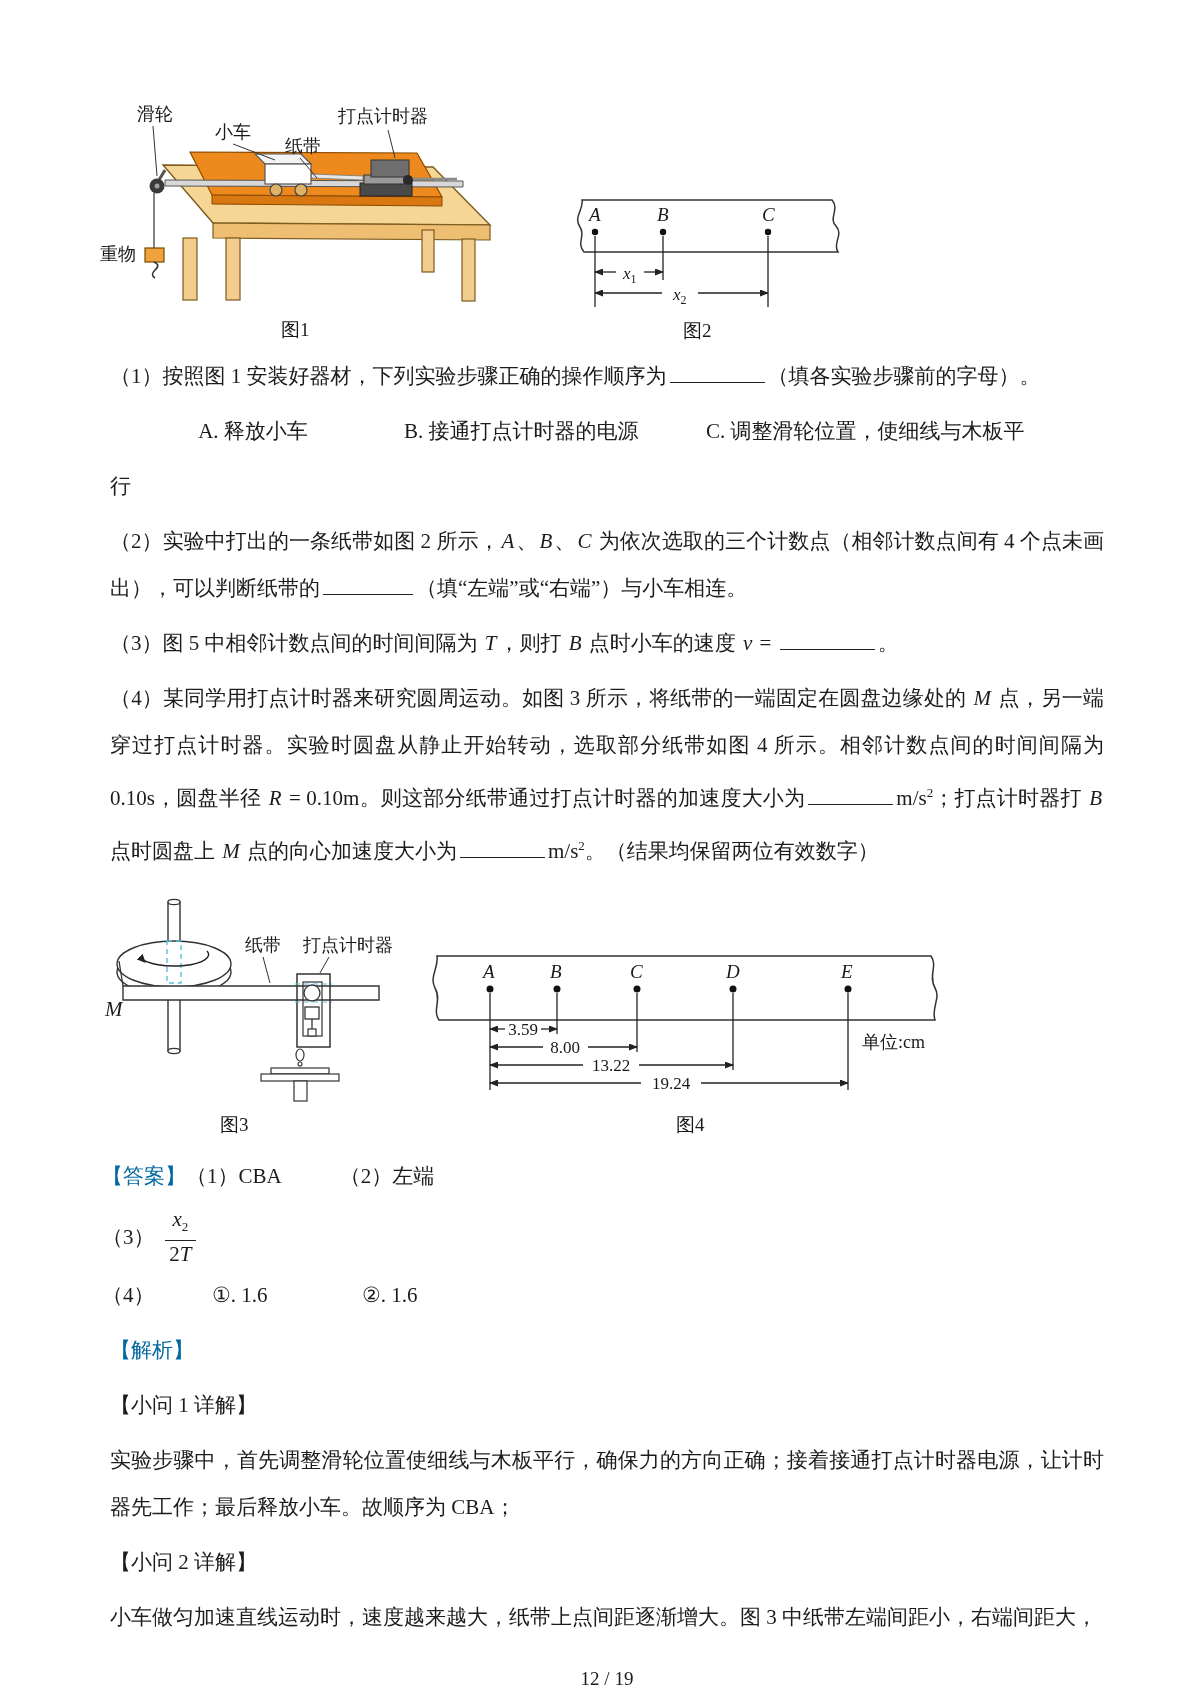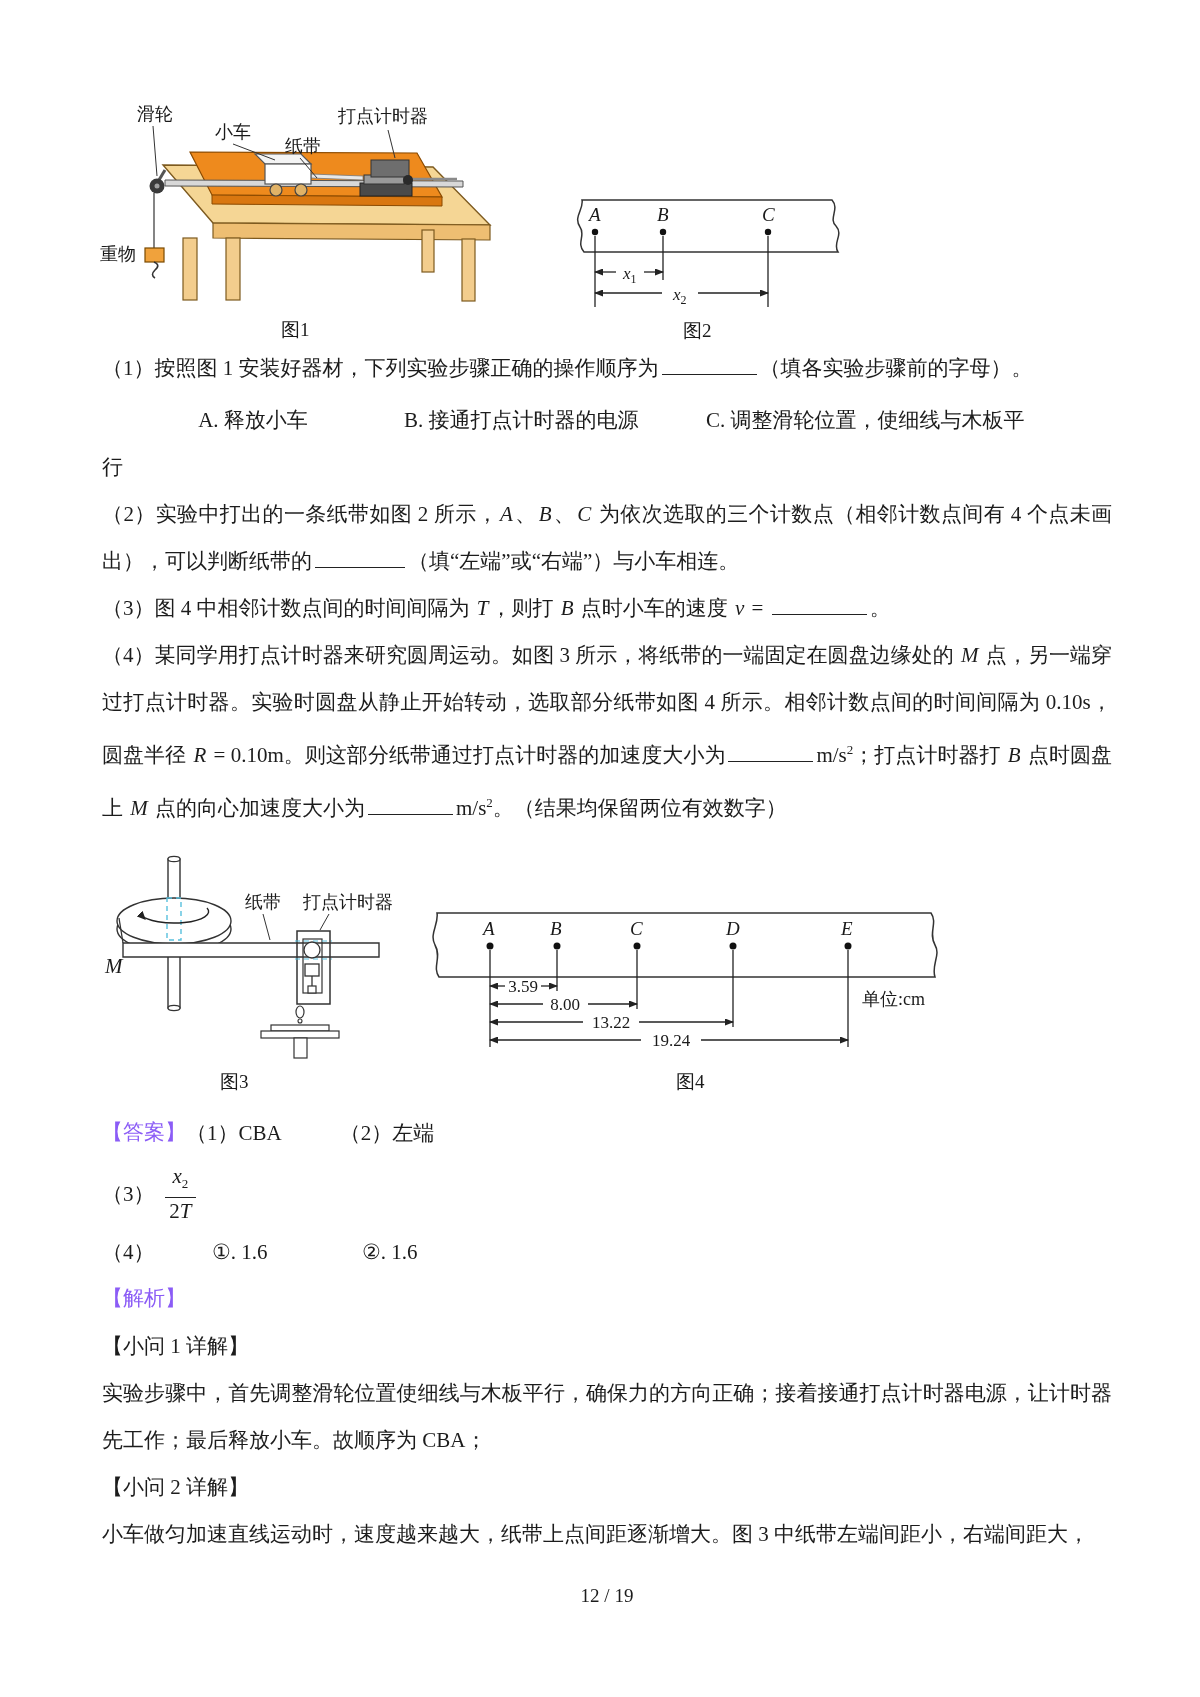--- a/index.html
+++ b/index.html
@@ -7,39 +7,39 @@
     position:relative;
     width:1200px;height:1697px;
     margin:0 auto;background:#fff;
     box-sizing:border-box;
     padding:90px 88px 0 102px;
     font-family:"Liberation Serif","DejaVu Serif",serif;
     color:#1c1c1c;font-size:21px;
     overflow:hidden;
     border-radius:30px;
   }
-  p.q{margin:0;line-height:47px;text-align:justify;}
+  p.q{margin:8px;line-height:47px;text-align:justify;}
   .mt{margin-top:16px;}
   .mt2{margin-top:5px;}
   .figrow{position:relative;}
   .figrow1{height:255px;}
   .figrow2{height:250px;margin-top:14px;}
   .figrow svg{position:absolute;}
   svg text{font-family:"Liberation Serif","DejaVu Serif",serif;fill:#1a1a1a;font-size:18px;}
   svg text.cap{font-size:19px;}
   svg text.varl{font-style:italic;font-size:19px;}
   svg text.dim{font-size:17px;}
   .v{font-style:italic;padding:0 2px;}
   sub{font-size:13px;}
   sup{font-size:13px;}
   .blank{display:inline-block;height:3px;border-bottom:1.6px solid #222;margin:0 3px;}
   .b95{width:95px;} .b90{width:90px;} .b85{width:85px;}
   .opts{display:flex;line-height:47px;margin-top:5px;}
   .opts .c1{width:302px;text-align:center;} .opts .c2{width:302px;} .opts .c3{flex:1;}
-  .blue{color:#8b5cf6;font-family:Liberation Mono, monospace;}
+  .blue{color:#0369a1;}
   .ansline{display:flex;line-height:47px;margin-top:14px;}
   .ansline .gap{margin-right:58px;}
   .fracline{display:flex;align-items:center;margin-top:6px;height:62px;}
   .frac{display:inline-block;text-align:center;vertical-align:middle;margin-left:10px;}
   .frac .num{display:block;border-bottom:1.6px solid #222;line-height:27px;padding:0 8px;}
   .frac .den{display:block;line-height:27px;}
   .a4line{display:flex;line-height:47px;margin-top:4px;}
   .a4line .lbl{width:110px;}
   .a4line .i1{width:150px;}
   .footer{margin-top:18px;text-align:center;font-size:19px;line-height:40px;}
@@ -150,21 +150,21 @@
     <span class="c2">B. 接通打点计时器的电源</span>
     <span class="c3">C. 调整滑轮位置，使细线与木板平</span>
   </div>
   <p class="q"><span>行</span></p>
 
   <p class="q mt2">
     <span>（2）实验中打出的一条纸带如图 2 所示，</span><span class="v">A</span><span>、</span><span class="v">B</span><span>、</span><span class="v">C</span><span> 为依次选取的三个计数点（相邻计数点间有 4 个点未画出），可以判断纸带的</span><span class="blank b90"></span><span>（填“左端”或“右端”）与小车相连。</span>
   </p>
 
   <p class="q mt2">
-    <span>（3）图 4 中相邻计数点间的时间间隔为 </span><span class="v">T</span><span>，则打 </span><span class="v">B</span><span> 点时小车的速度 </span><span class="v">v</span><span> = </span><span class="blank b95"></span><span>。</span>
+    <span>（3）图 5 中相邻计数点间的时间间隔为 </span><span class="v">T</span><span>，则打 </span><span class="v">B</span><span> 点时小车的速度 </span><span class="v">v</span><span> = </span><span class="blank b95"></span><span>。</span>
   </p>
 
   <p class="q mt2">
     <span>（4）某同学用打点计时器来研究圆周运动。如图 3 所示，将纸带的一端固定在圆盘边缘处的 </span><span class="v">M</span><span> 点，另一端穿过打点计时器。实验时圆盘从静止开始转动，选取部分纸带如图 4 所示。相邻计数点间的时间间隔为 0.10s，圆盘半径 </span><span class="v">R</span><span> = 0.10m。则这部分纸带通过打点计时器的加速度大小为</span><span class="blank b85"></span><span>m/s</span><sup>2</sup><span>；打点计时器打 </span><span class="v">B</span><span> 点时圆盘上 </span><span class="v">M</span><span> 点的向心加速度大小为</span><span class="blank b85"></span><span>m/s</span><sup>2</sup><span>。（结果均保留两位有效数字）</span>
   </p>
 
   <div class="figrow figrow2">
 
     <svg style="left:-7px;top:0;" width="355" height="250" viewBox="0 0 355 250">
       <defs>

